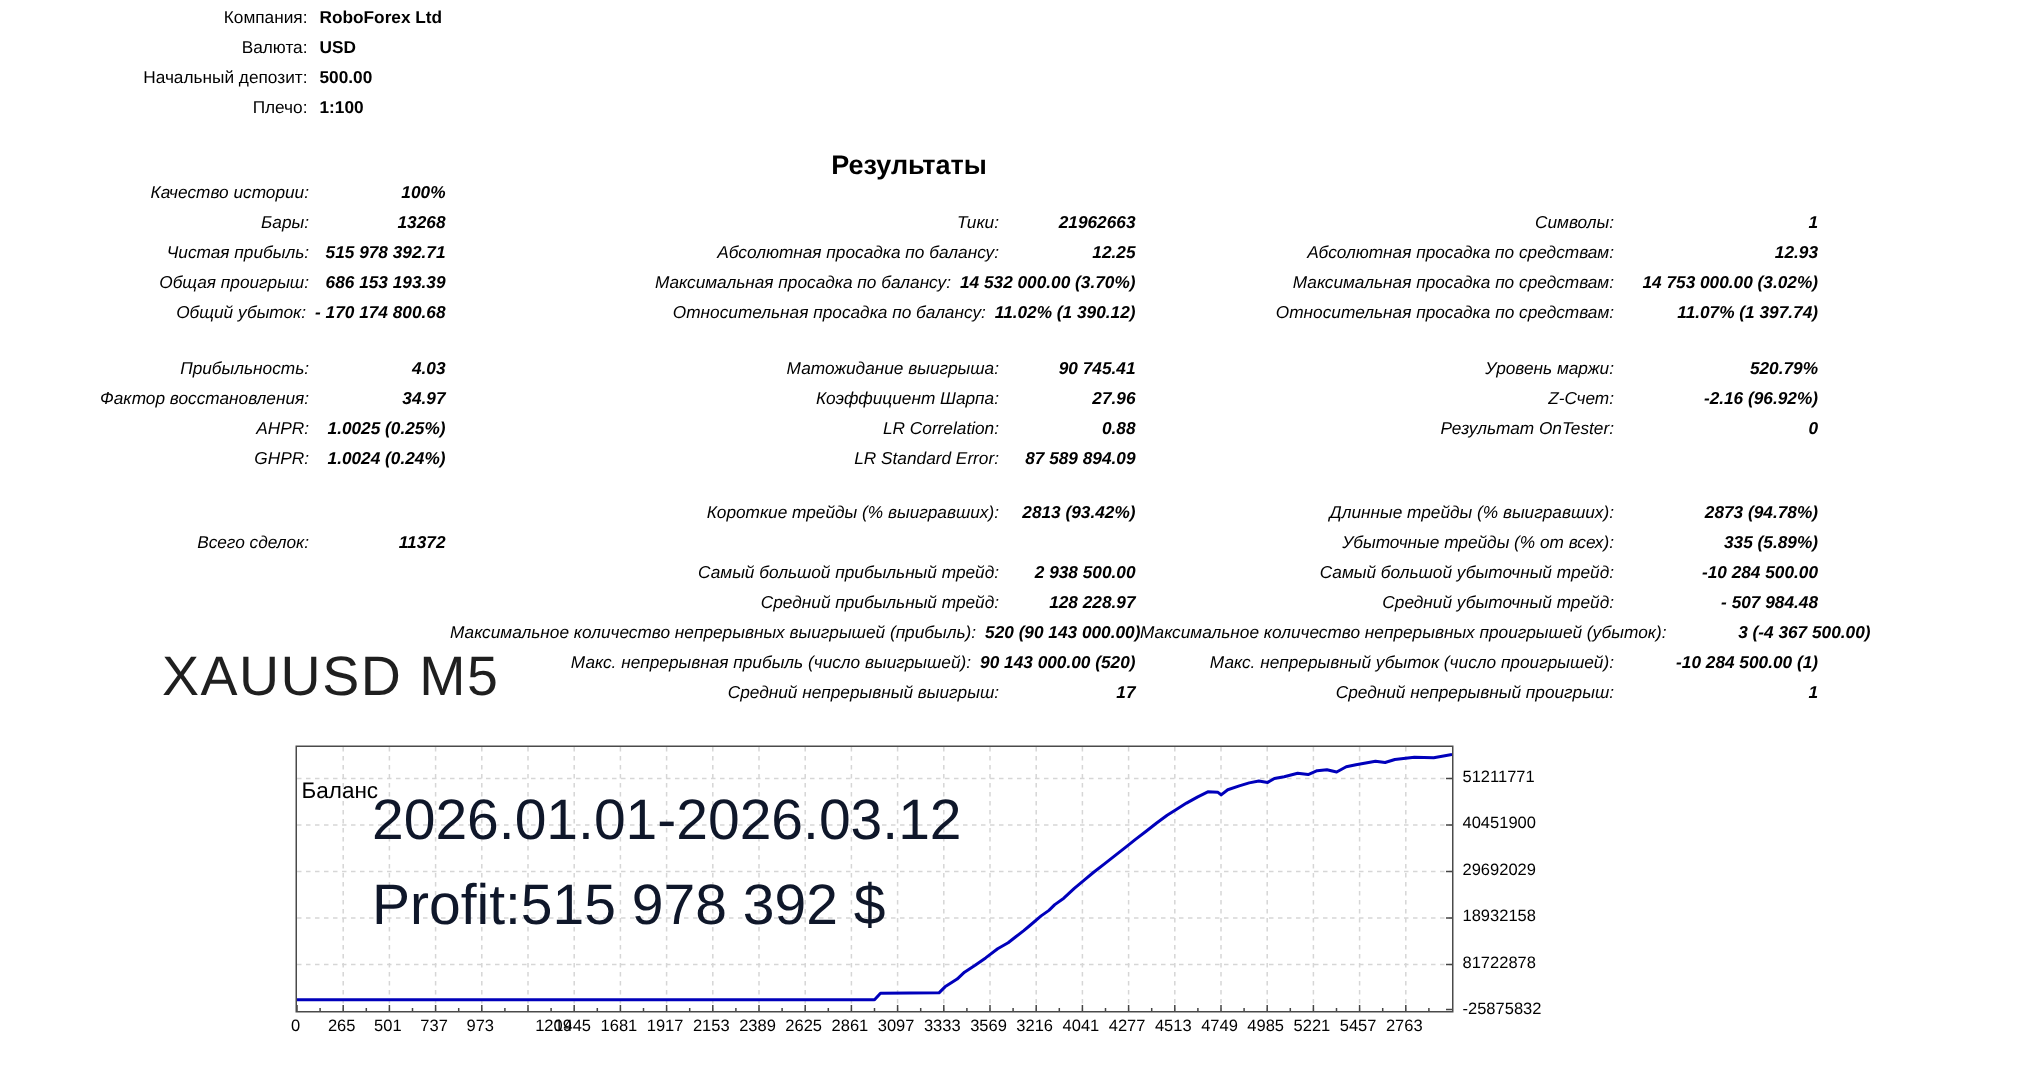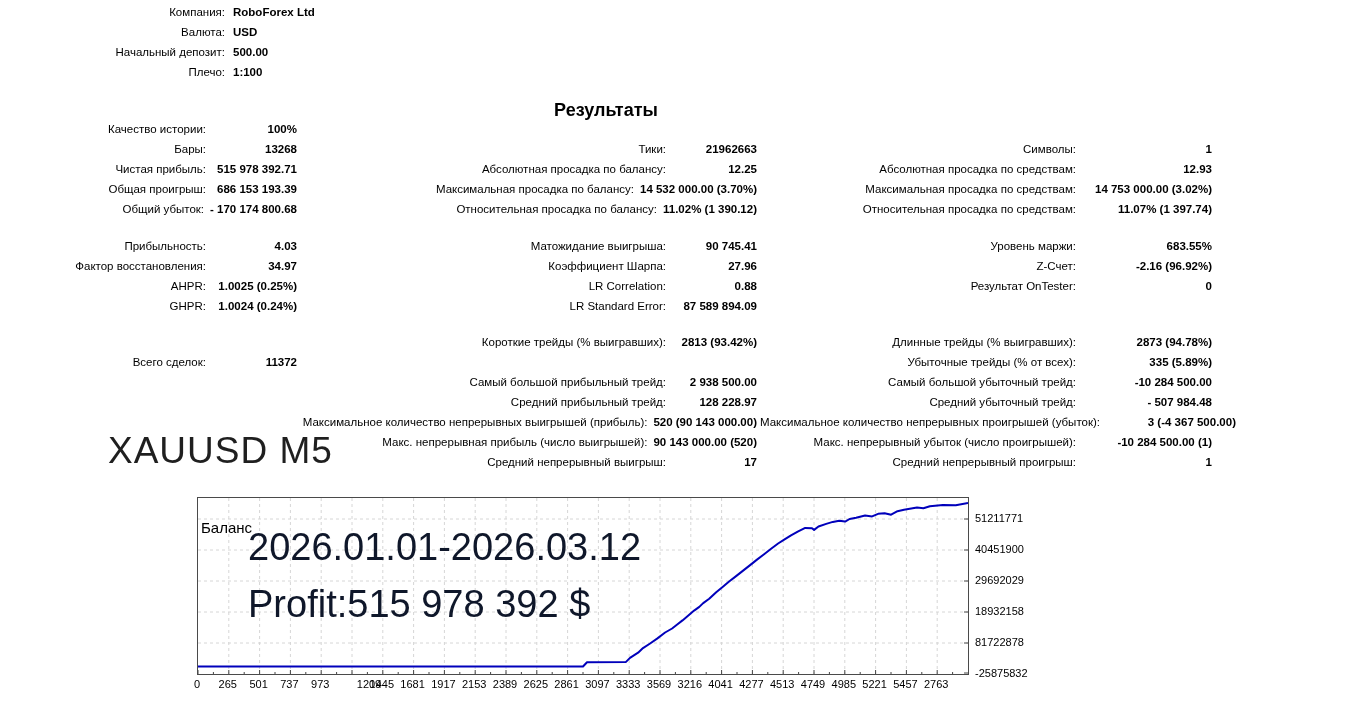--- a/index.html
+++ b/index.html
@@ -2,28 +2,28 @@
 <html><head>
 <meta charset="utf-8">
 <style>
   html,body{margin:0;padding:0;background:#fff;}
   .report{
     position:relative;width:1354px;height:718px;background:#ffffff;
     font-family:"Liberation Sans",sans-serif;font-size:11.5px;color:#000;
     overflow:hidden;
   }
   
-  .acct{position:absolute;left:0;top:2px;width:420px;padding-left:20px;}
+  .acct{position:absolute;left:0;top:2px;width:420px;}
   .acct-row{display:flex;height:20px;align-items:center;}
   .acct-label{flex:0 0 205px;text-align:right;white-space:nowrap;}
   .acct-value{font-weight:bold;margin-left:8px;white-space:nowrap;}
   
   .results-title{position:absolute;left:0;top:100px;width:1212px;text-align:center;
     font-weight:bold;font-size:18px;}
-  .stats-block{position:absolute;left:0;width:1212px;}
+  .stats-block{position:absolute;left:0;width:1212px;font-style:italic;}
   #block1{top:119px;} #block2{top:236px;} #block3{top:332px;}
   .stat-row{position:relative;height:20px;}
   .stat-group{position:absolute;top:0;height:20px;display:flex;align-items:center;}
   .g1{left:0;width:297px;} .g2{left:300px;width:457px;} .g3{left:760px;width:452px;}
   .stat-label{flex:1;text-align:right;white-space:nowrap;}
   .stat-value{font-weight:bold;text-align:right;white-space:nowrap;margin-left:6px;}
   .g1 .stat-value{min-width:85px;} .g2 .stat-value{min-width:85px;} .g3 .stat-value{min-width:130px;}
   
   .watermark{position:absolute;left:108px;top:430px;font-size:37px;font-weight:300;
     color:#1f1f1f;letter-spacing:1px;white-space:nowrap;}
@@ -137,21 +137,21 @@
         <div class="stat-group g1">
           <span class="stat-label">Прибыльность:</span>
           <span class="stat-value">4.03</span>
         </div>
         <div class="stat-group g2">
           <span class="stat-label">Матожидание выигрыша:</span>
           <span class="stat-value">90 745.41</span>
         </div>
         <div class="stat-group g3">
           <span class="stat-label">Уровень маржи:</span>
-          <span class="stat-value">683.55%</span>
+          <span class="stat-value">520.79%</span>
         </div>
       </div>
       <div class="stat-row">
         <div class="stat-group g1">
           <span class="stat-label">Фактор восстановления:</span>
           <span class="stat-value">34.97</span>
         </div>
         <div class="stat-group g2">
           <span class="stat-label">Коэффициент Шарпа:</span>
           <span class="stat-value">27.96</span>

